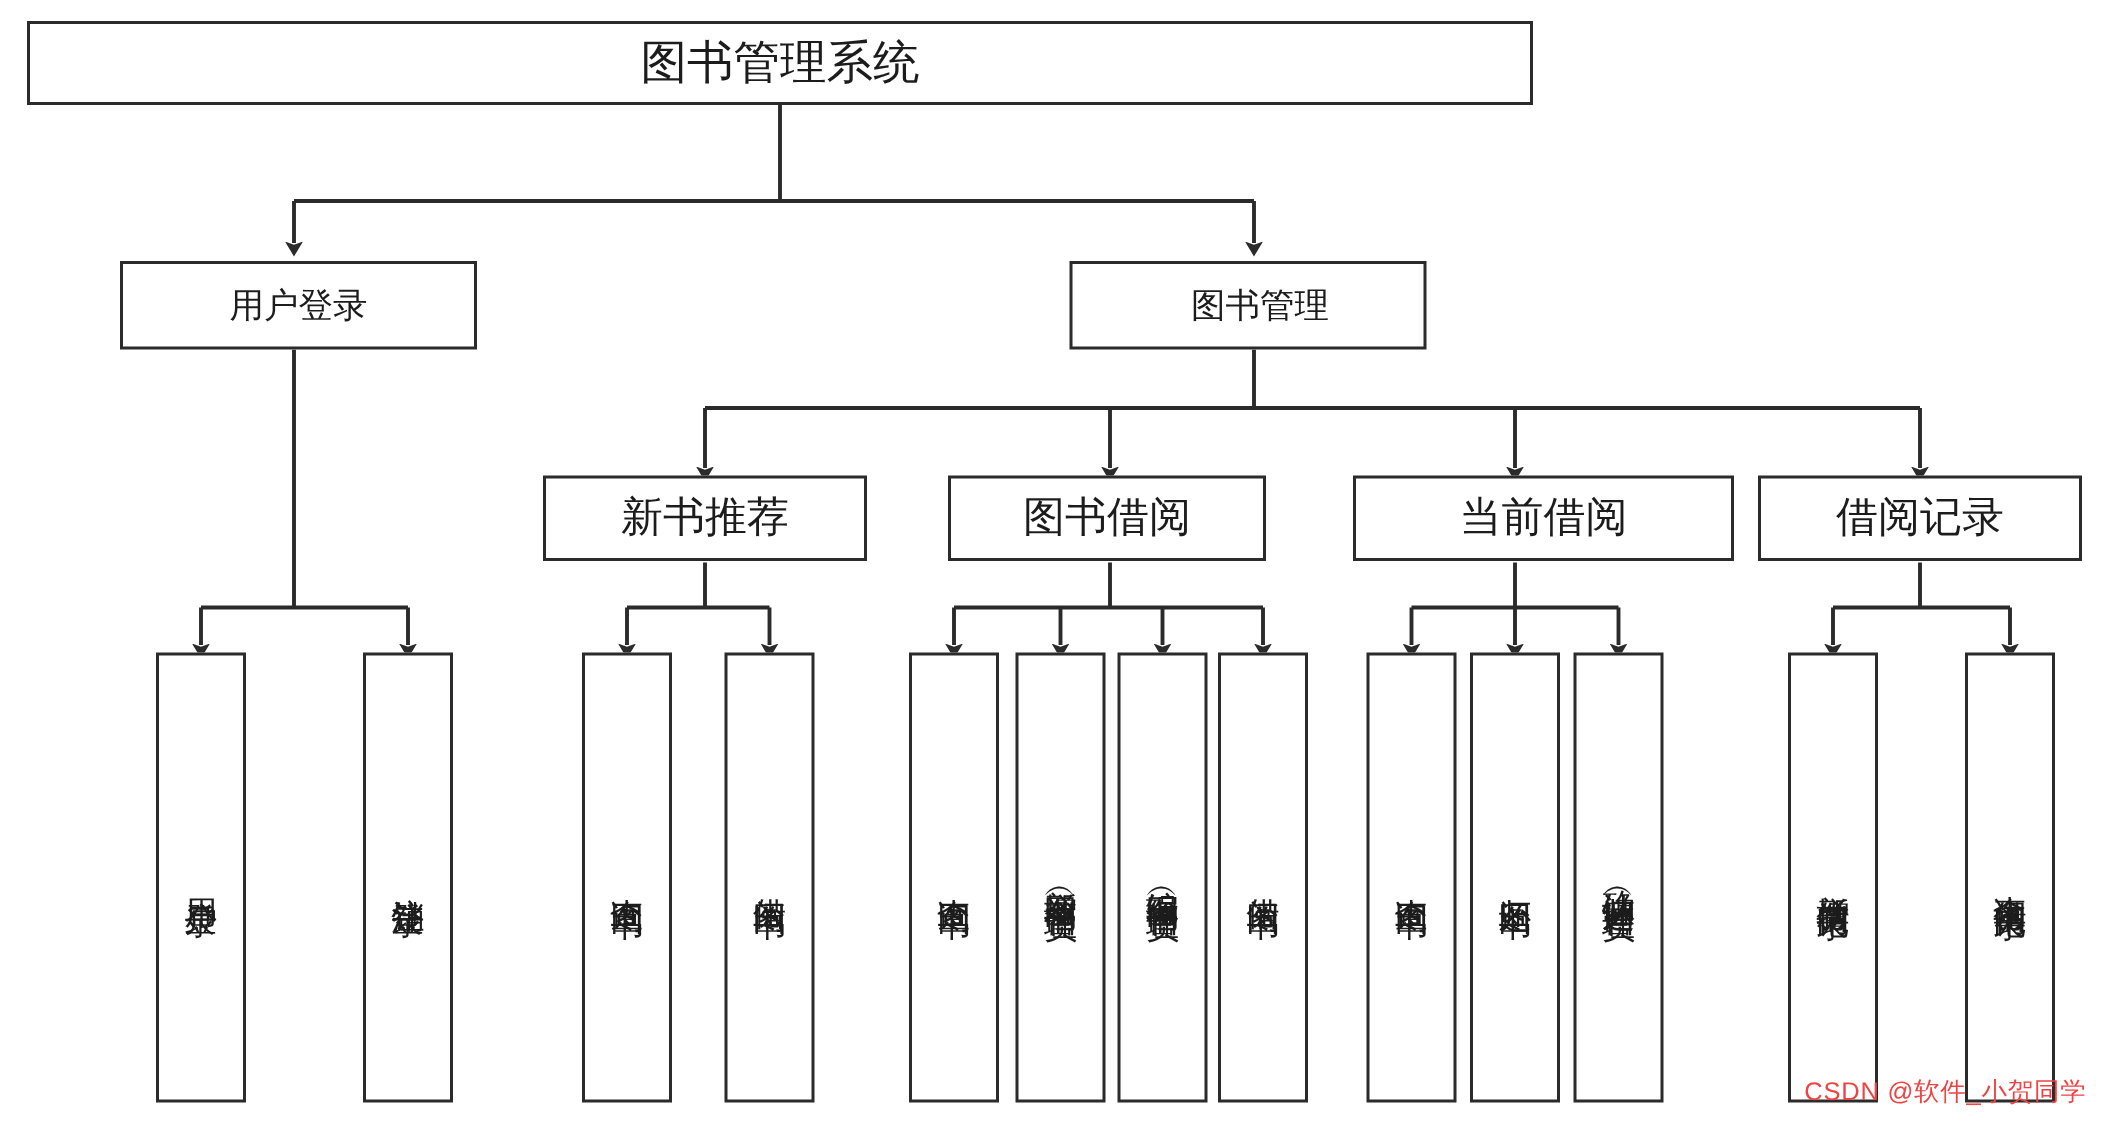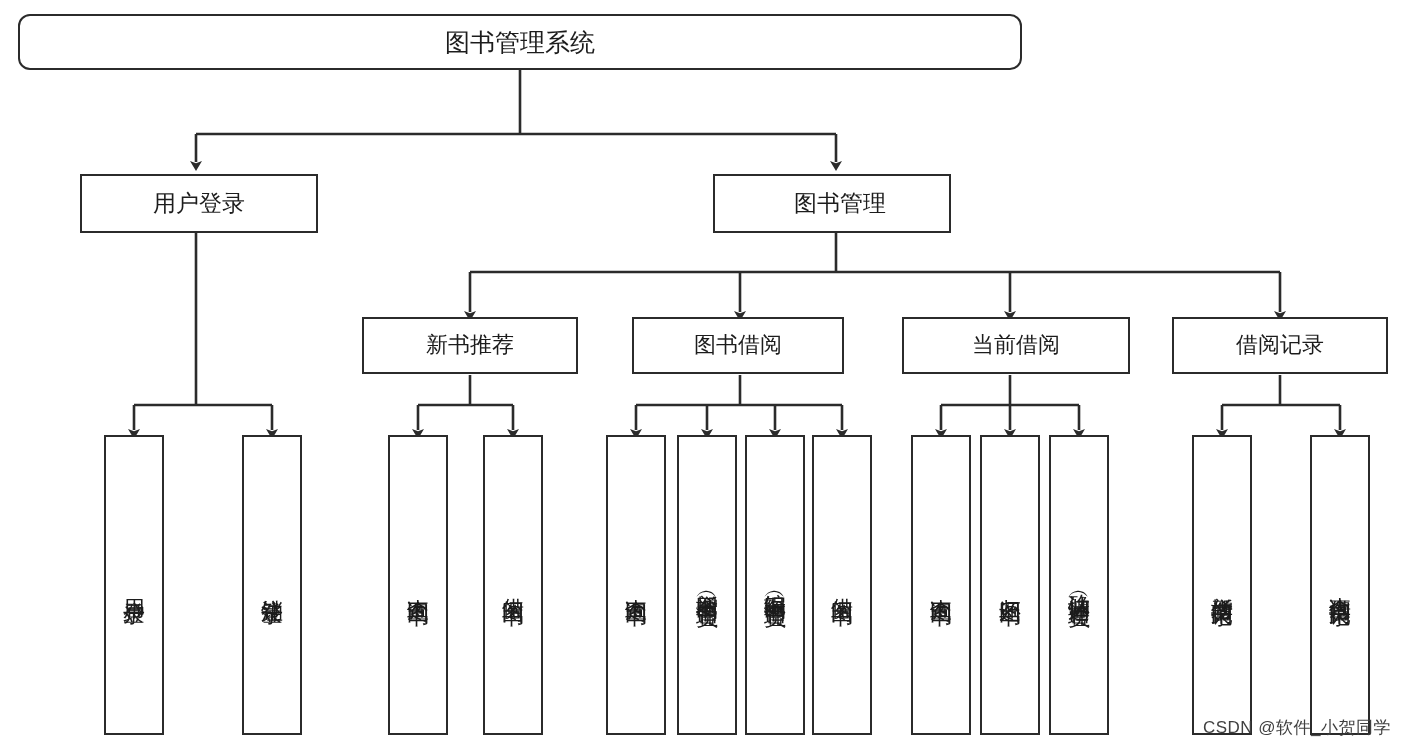--- a/index.html
+++ b/index.html
@@ -30,42 +30,42 @@
     position: absolute;
     box-sizing: border-box;
     background: #ffffff;
     border: 2px solid #2b2b2b;
     display: flex;
     align-items: center;
     justify-content: center;
     color: #1c1c1c;
     z-index: 2;
   }
-  .node.root   { font-size: 25px; border-radius: 12px; }
+  .node.root   { font-size: 31px; }
   .node.lvl1   { font-size: 23px; }
-  .node.lvl2   { font-size: 22px; }
+  .node.lvl2   { font-size: 28px; }
   .node.leaf   { font-size: 22px; }
   .node .label {
     line-height: 1.22;
     text-align: center;
     white-space: pre;
   }
   .node.leaf .label {
     writing-mode: vertical-rl;
     text-orientation: upright;
     letter-spacing: 2px;
     line-height: 1.0;
     white-space: normal;
   }
   .watermark {
     position: absolute;
     right: 14px;
     bottom: 8px;
     font-size: 17px;
-    color: #404040;
+    color: #ef4444;
     letter-spacing: 0.5px;
     z-index: 5;
     white-space: nowrap;
   }
 </style>
 </head>
 <body>
 
 <div id="canvas">
 
@@ -130,21 +130,21 @@
   <div class="node lvl1" style="left:713px; top:174px; width:238px; height:59px;padding-left:16px;">
     <span class="label">图书管理</span>
   </div>
 
   <div class="node lvl2" style="left:362px; top:317px; width:216px; height:57px;">
     <span class="label">新书推荐</span>
   </div>
   <div class="node lvl2" style="left:632px; top:317px; width:212px; height:57px;">
     <span class="label">图书借阅</span>
   </div>
-  <div class="node lvl2" style="left:902px; top:317px; width:228px; height:57px;">
+  <div class="node lvl2" style="left:902px; top:317px; width:254px; height:57px;">
     <span class="label">当前借阅</span>
   </div>
   <div class="node lvl2" style="left:1172px; top:317px; width:216px; height:57px;">
     <span class="label">借阅记录</span>
   </div>
 
   <div class="node leaf" style="left:104px; top:435px; width:60px; height:300px;">
     <span class="label">用户登录</span>
   </div>
   <div class="node leaf" style="left:242px; top:435px; width:60px; height:300px;">

